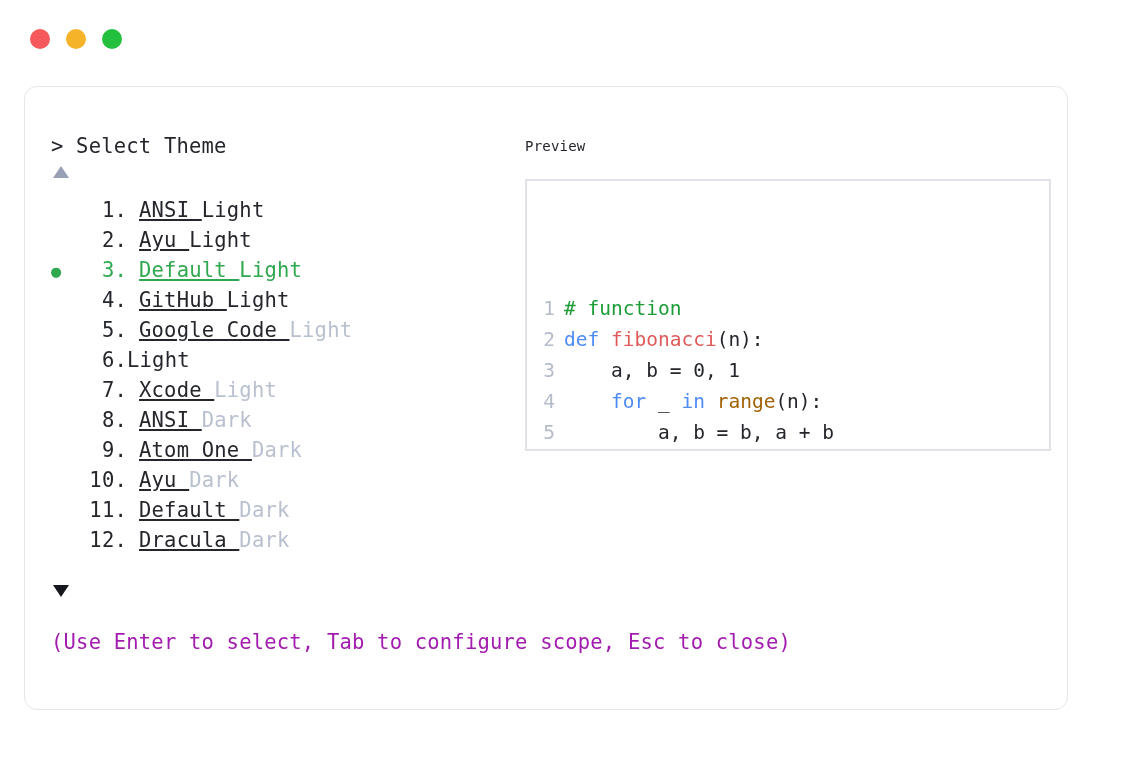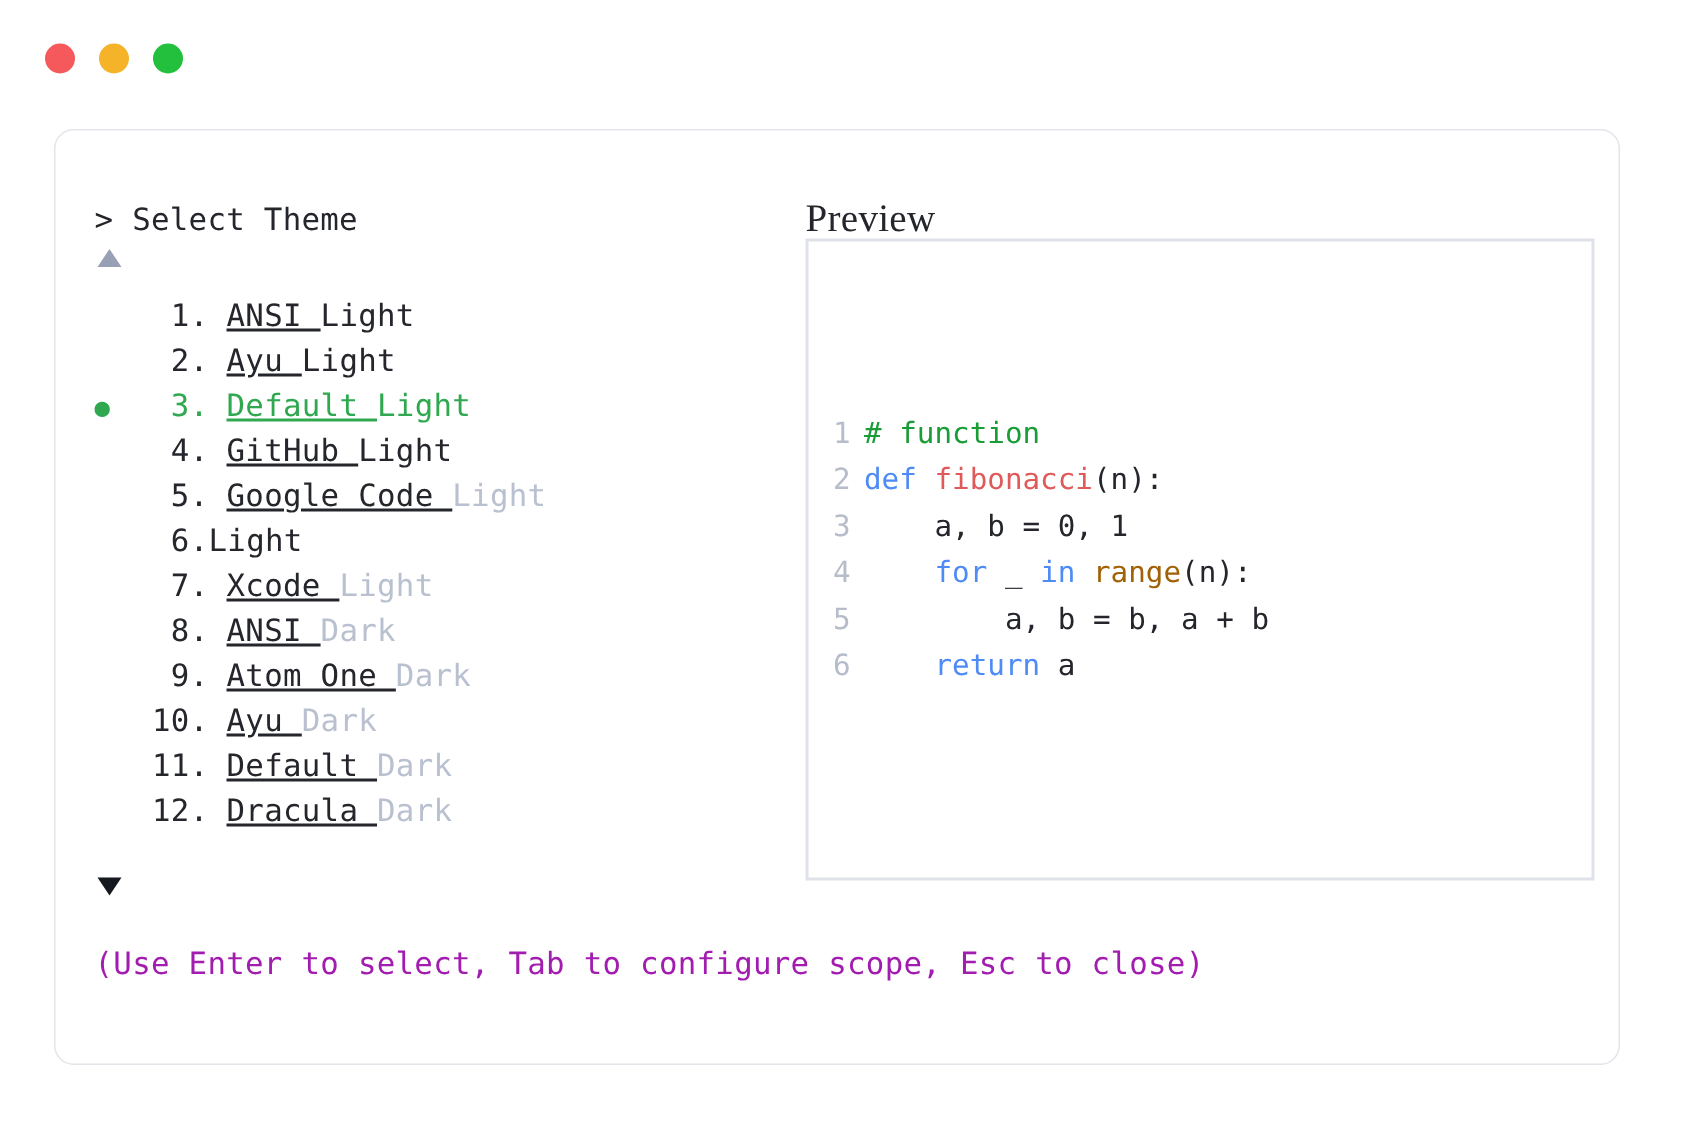--- a/index.html
+++ b/index.html
@@ -27,21 +27,21 @@
   .dot {
     width: 20px;
     height: 20px;
     border-radius: 50%;
     display: block;
   }
 
   
   .card {
     position: absolute;
-    left: 36px;
+    left: 24px;
     top: 86px;
     width: 1044px;
     height: 624px;
     border: 1.5px solid #e3e5ea;
     border-radius: 13px;
     background: #ffffff;
     box-sizing: border-box;
   }
 
   .card-inner {
@@ -143,29 +143,29 @@
   }
 
   
   .preview {
     position: absolute;
     left: 500px;
     top: 46px;
     width: 528px;
   }
   .preview-title {
-    font-size: 26px;
+    font-size: 14px;
     color: #24262c;
     letter-spacing: 0.2px;
     line-height: 26px;
-    font-family: Liberation Serif, serif;
   }
   .preview-box {
+    margin-top: 20px;
     width: 526px;
-    height: 428px;
+    height: 272px;
     border: 2px solid #dfe2e9;
     background: #ffffff;
     box-sizing: border-box;
     position: relative;
     overflow: hidden;
   }
   .code {
     position: absolute;
     left: 14px;
     top: 50px;

